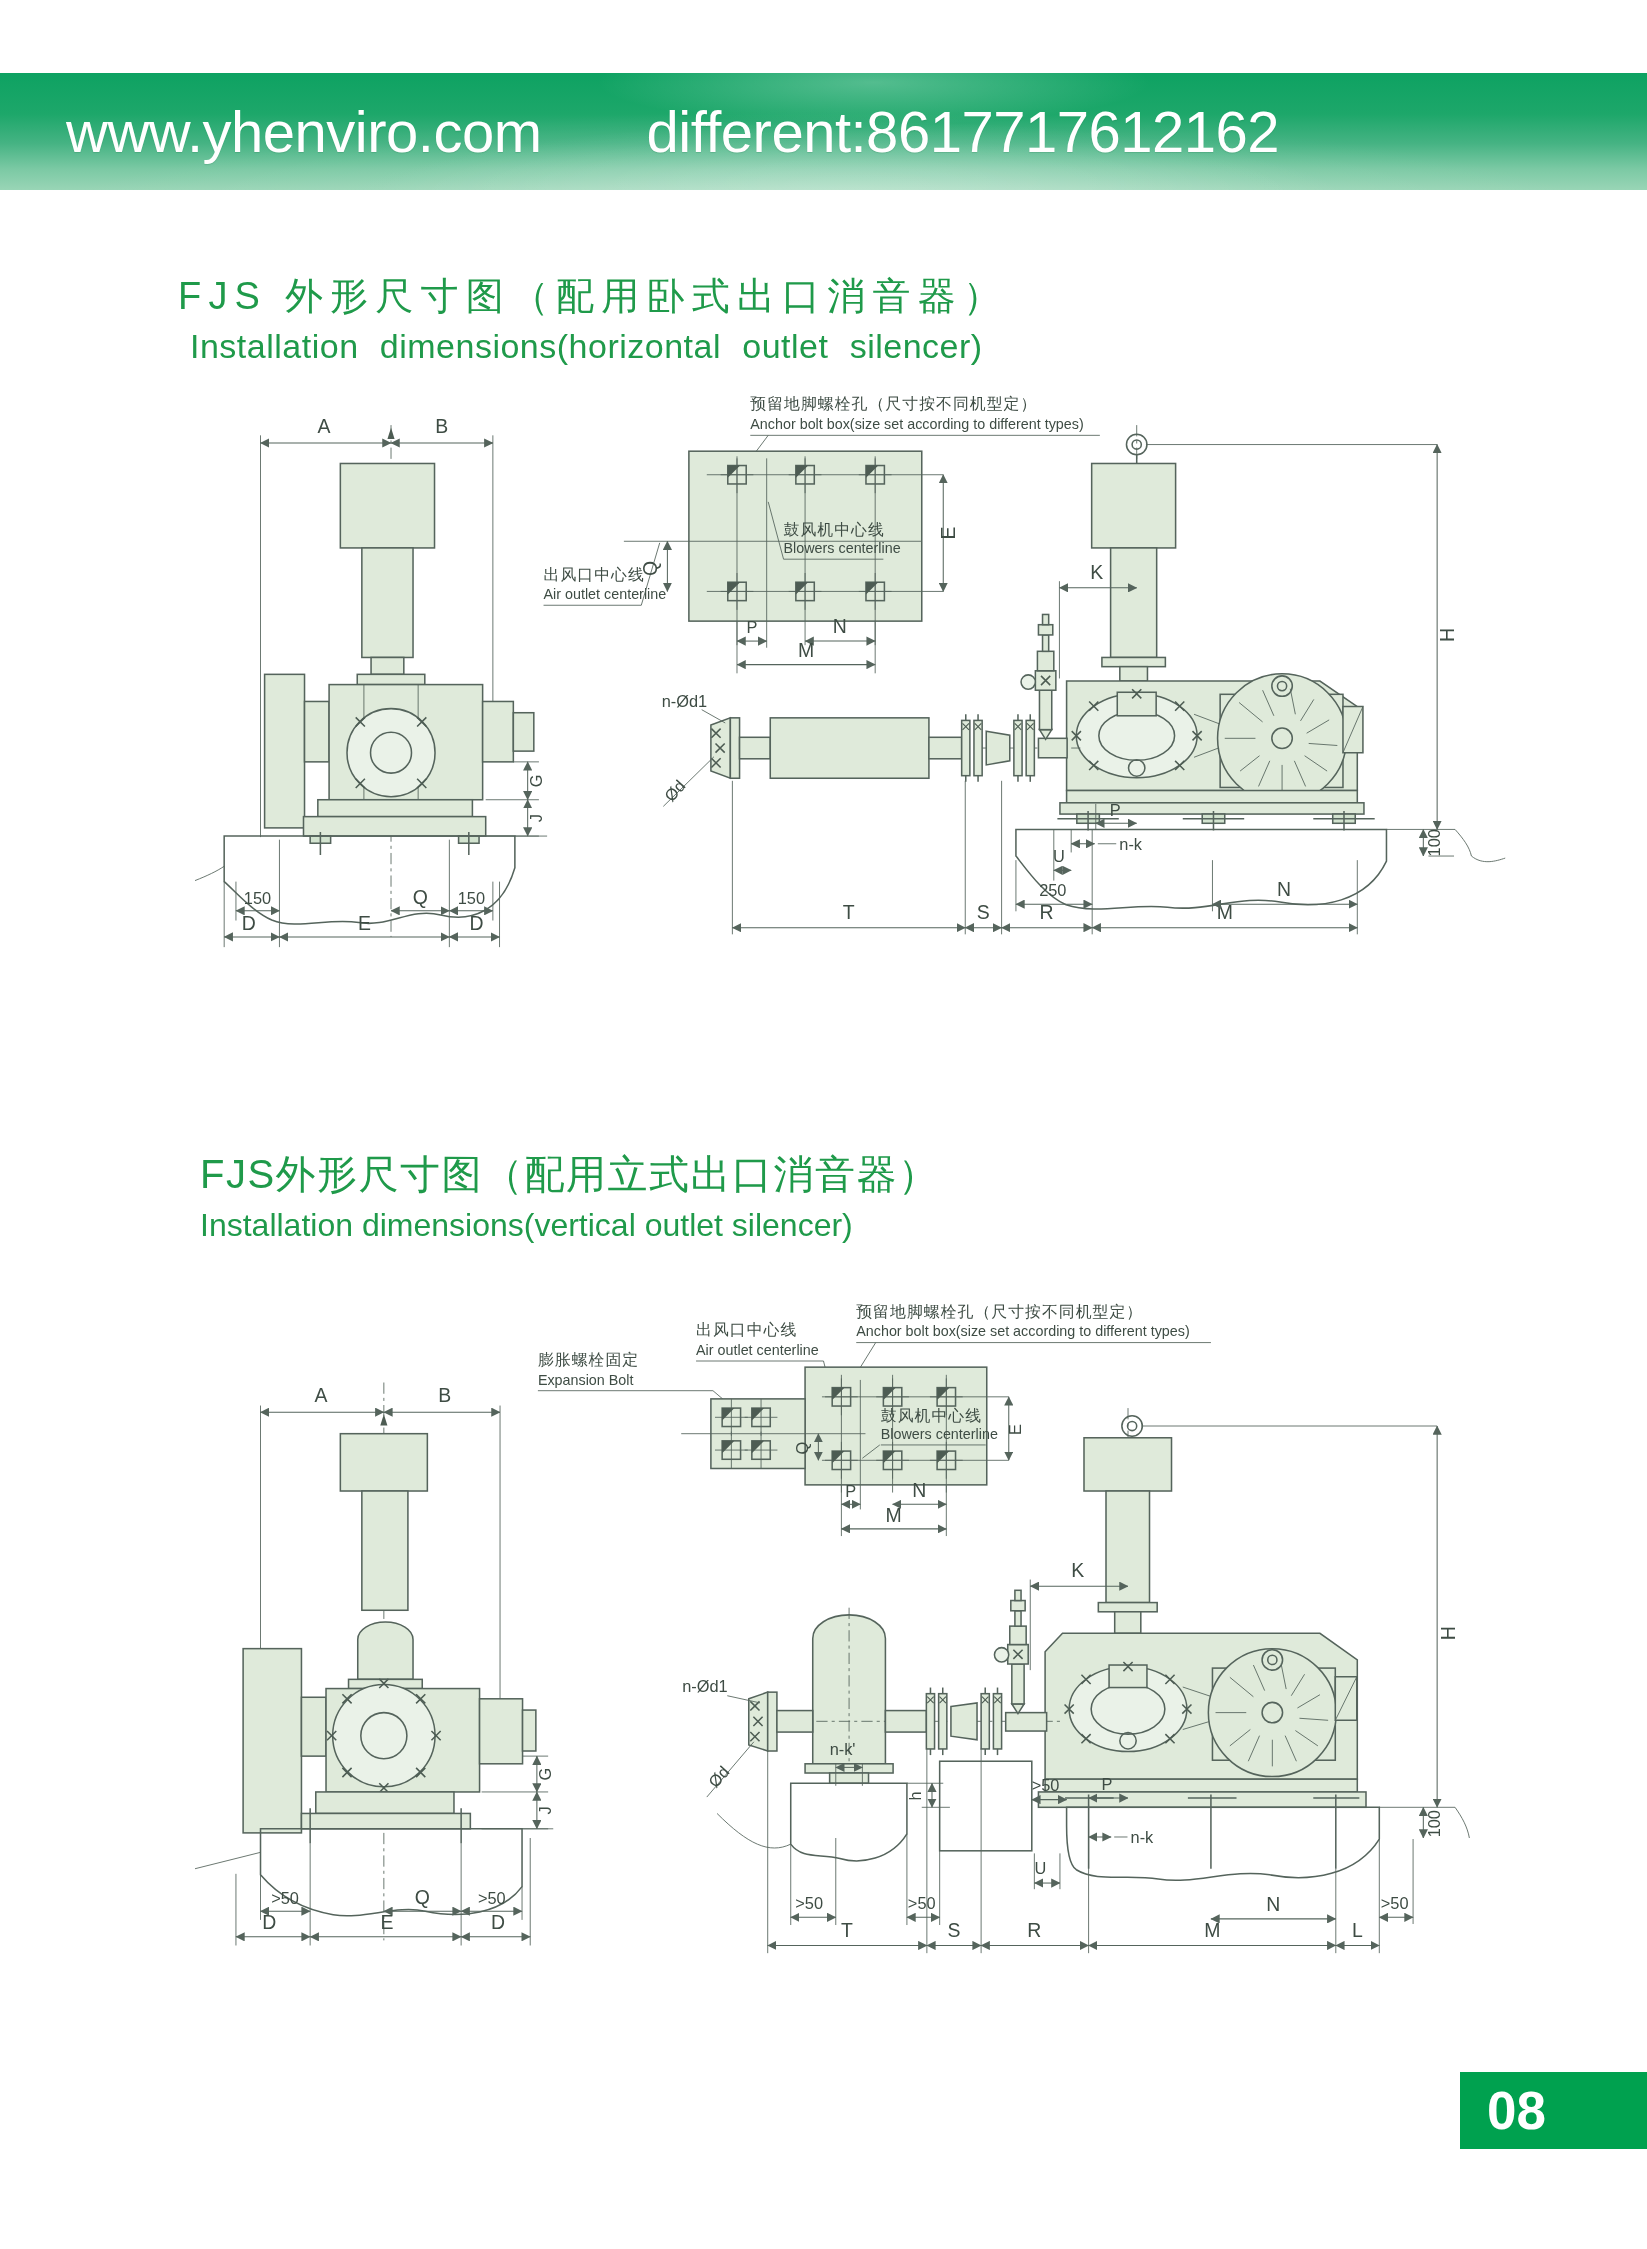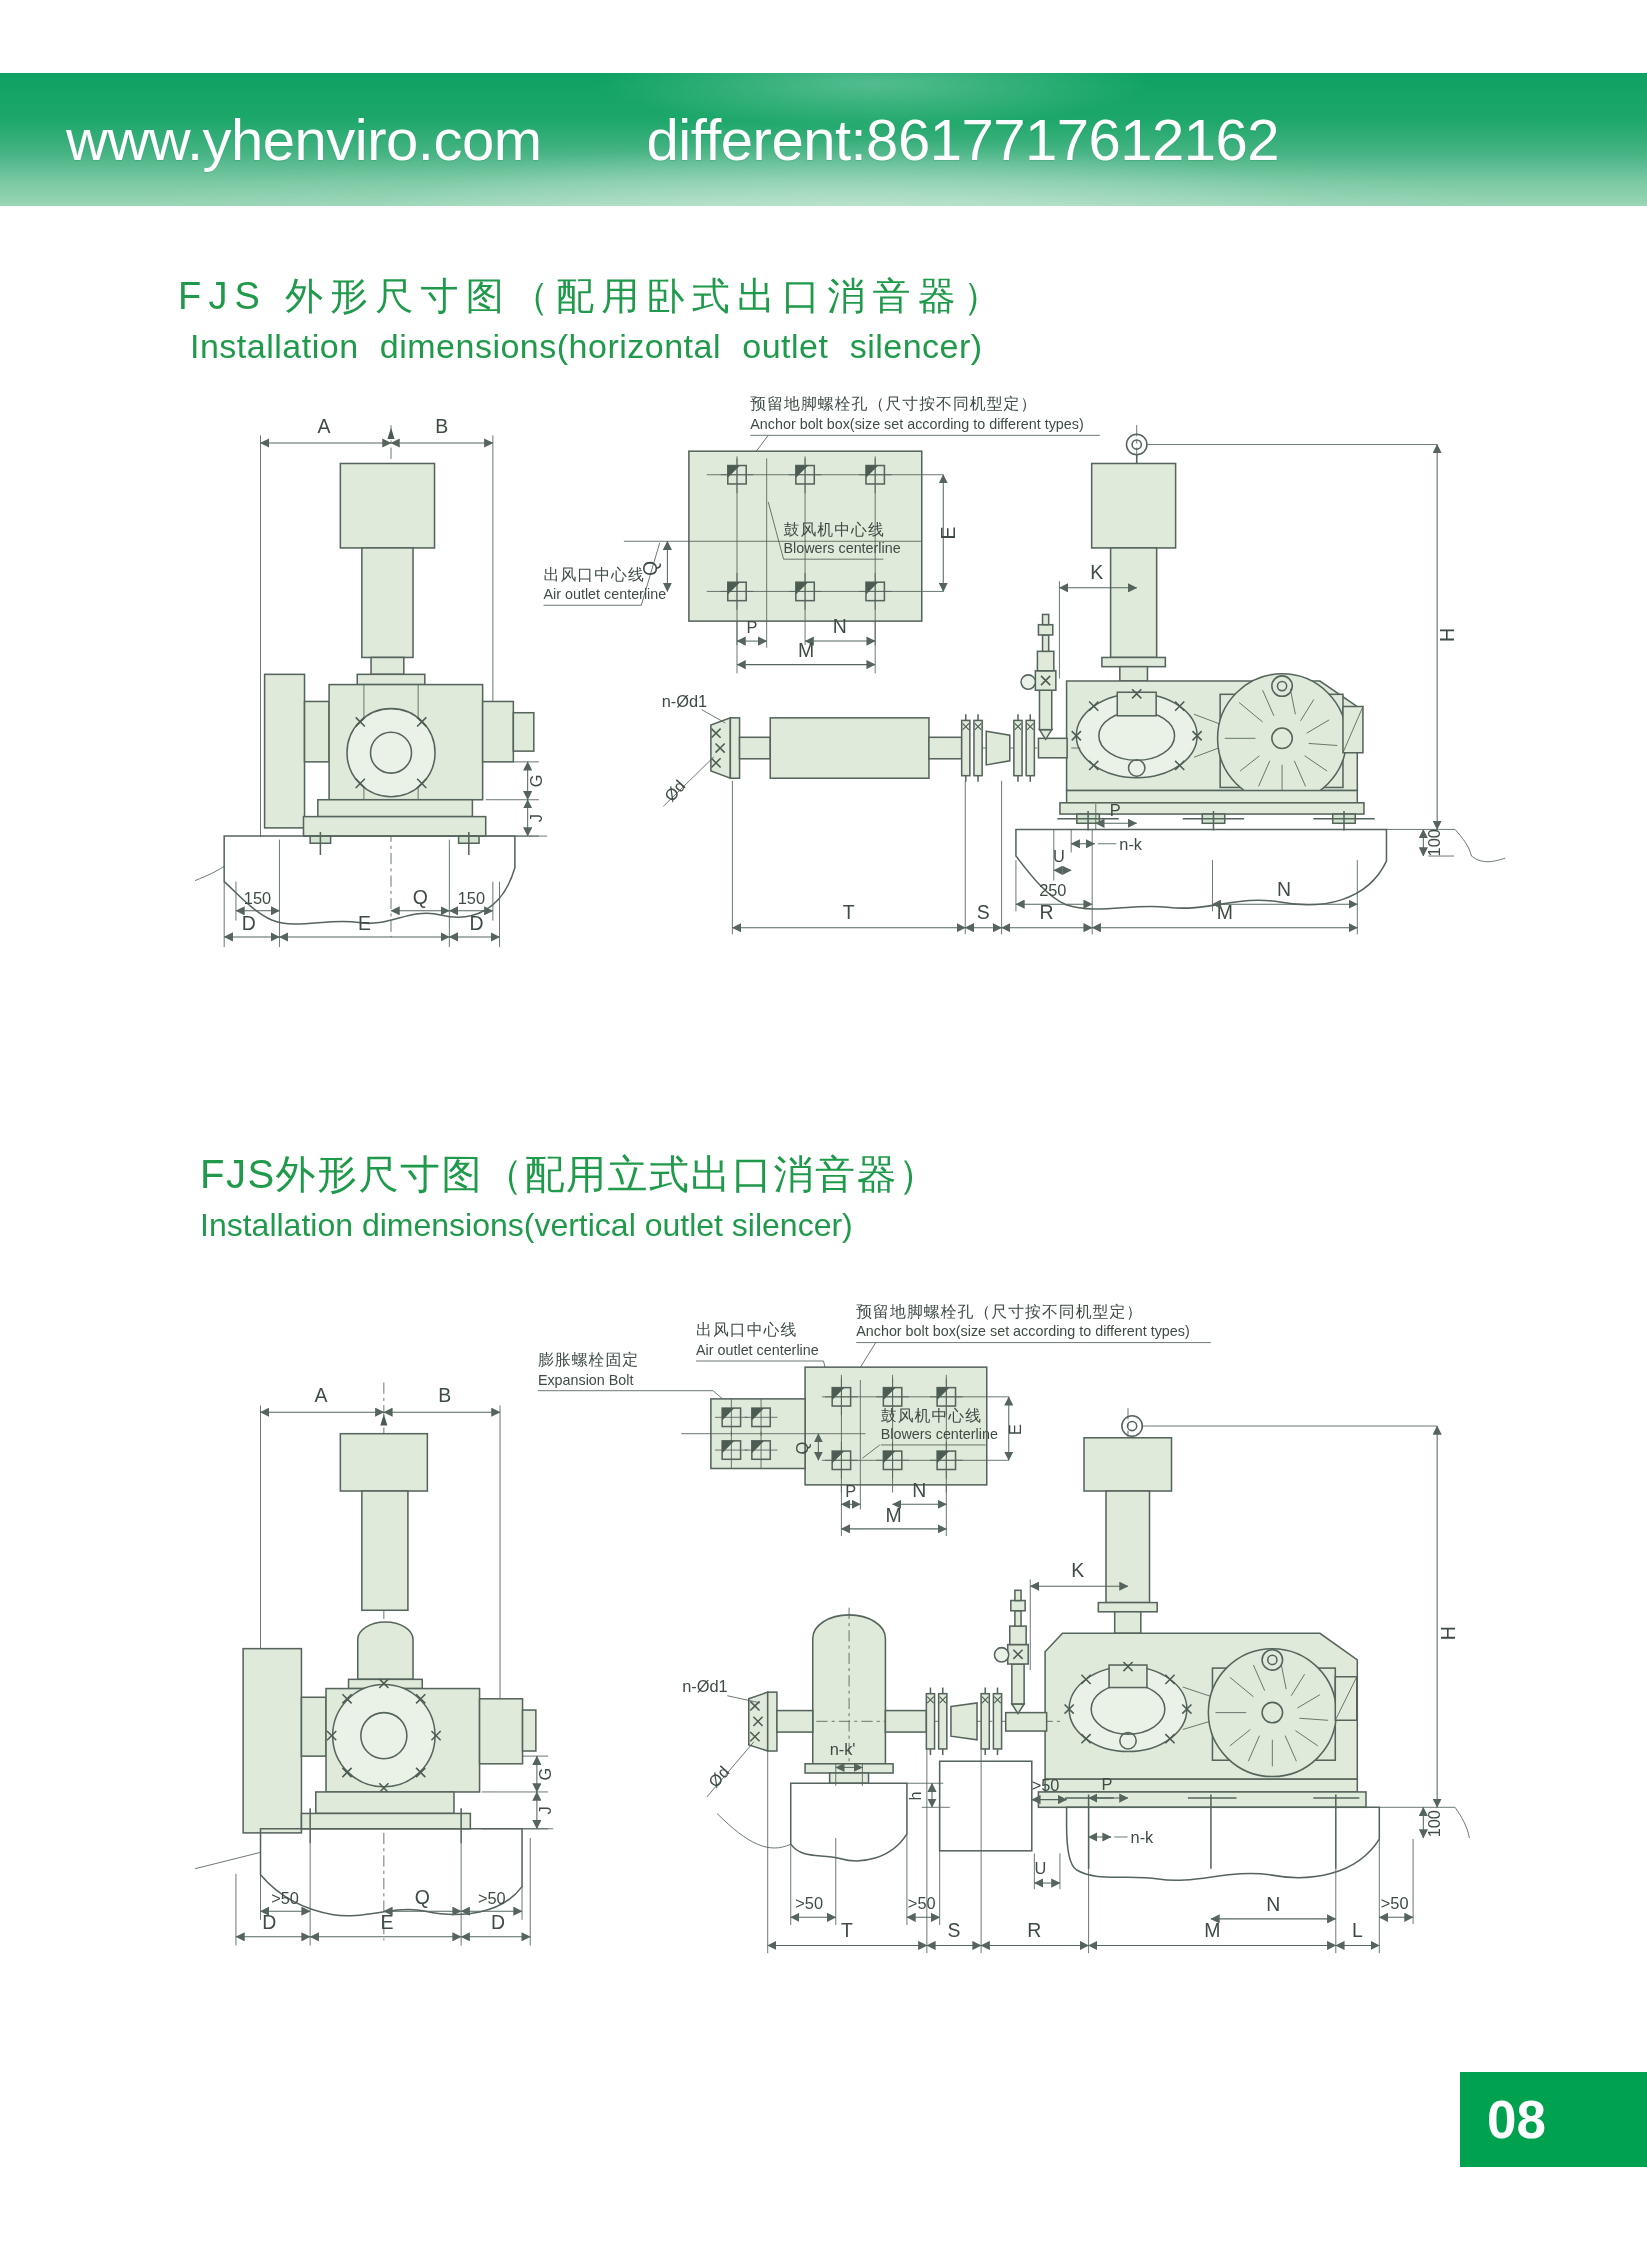--- a/index.html
+++ b/index.html
@@ -1,19 +1,19 @@
 <!DOCTYPE html>
 <html style="font-size:8.2px"><head>
 <meta charset="utf-8">
 <style>
   html,body{margin:0;padding:0;background:#ffffff;}
   .page{position:relative;width:1648px;height:2250px;background:#ffffff;overflow:hidden;
         font-family:"Liberation Sans",sans-serif;}
   
-  .header{position:absolute;left:0;top:73px;width:1648px;height:133px;
+  .header{position:absolute;left:0;top:73px;width:1648px;height:117px;
     background:
       radial-gradient(ellipse 461px 72px at 53% 8%, rgba(255,255,255,.28), rgba(255,255,255,0) 60%),
       radial-gradient(ellipse 768px 133px at 52% 115%, rgba(255,255,255,.30), rgba(255,255,255,0) 65%),
       radial-gradient(ellipse 1229px 215px at 50% 160%, rgba(255,255,255,.22), rgba(255,255,255,0) 70%),
       linear-gradient(180deg,#0ea262 0%,#1da76a 35%,#45b383 60%,#7bc9a4 82%,#99d5b6 100%);
     display:flex;align-items:center;}
   .header-text{color:#ffffff;font-size:58px;letter-spacing:-0.5px;white-space:nowrap;
     padding-left:66px;display:flex;gap:105px;font-weight:normal;
     text-shadow:0 0.5px 1px rgba(0,80,40,.15);}
   
@@ -34,21 +34,21 @@
   .ln{stroke:#55645c;stroke-width:3;fill:none;}
   .tn{stroke:#55645c;stroke-width:1.7;fill:none;}
   .cl{stroke:#55645c;stroke-width:1.7;stroke-dasharray:22 8 6 8;fill:none;}
   .dm{stroke:#55645c;stroke-width:2;fill:none;}
   .xs{stroke:#4d5c53;stroke-width:3;fill:none;}
   .tx{fill:#3e4c44;font-family:"Liberation Sans",sans-serif;font-size:38px;}
   .tm{fill:#3e4c44;font-family:"Liberation Sans",sans-serif;font-size:32px;}
   .tc{fill:#3e4c44;font-family:"Liberation Sans",sans-serif;font-size:31px;letter-spacing:2px;}
   .te{fill:#3e4c44;font-family:"Liberation Sans",sans-serif;font-size:28px;}
   
-  .pagebox{position:absolute;left:1460px;top:2072px;width:188px;height:95px;background:#00a14f;
+  .pagebox{position:absolute;left:1460px;top:2072px;width:188px;height:77px;background:#00a14f;
     display:flex;align-items:center;}
   .pagenum{color:#ffffff;font-size:53px;font-weight:bold;padding-left:27px;}
 </style>
 </head>
 <body>
 
 <div class="page">
 
   <div class="header">
     <div class="header-text">

